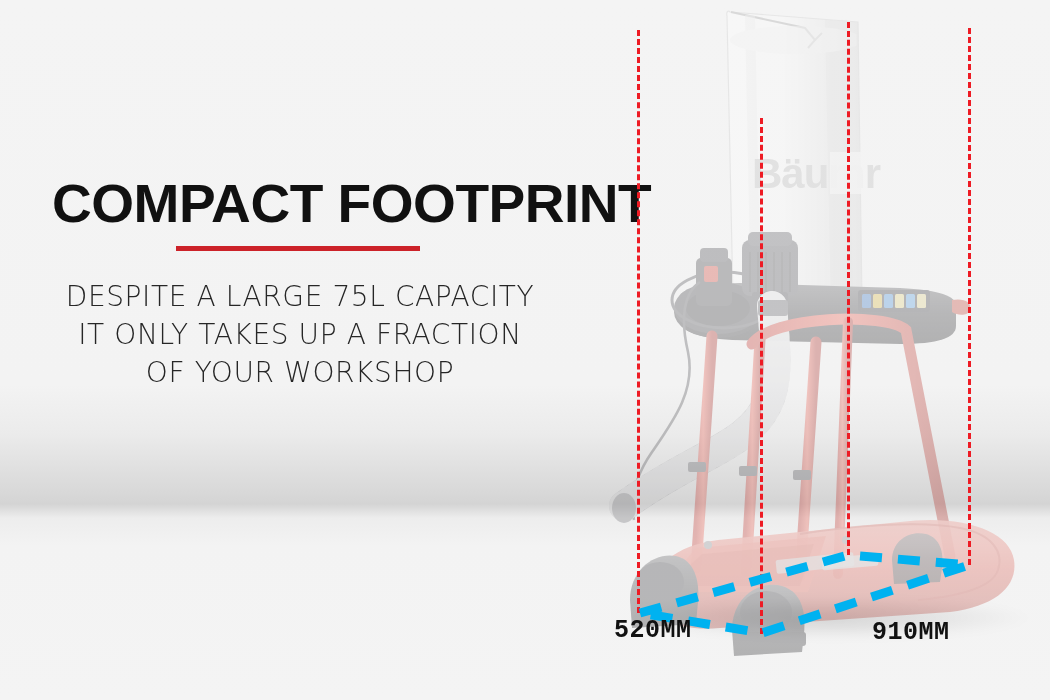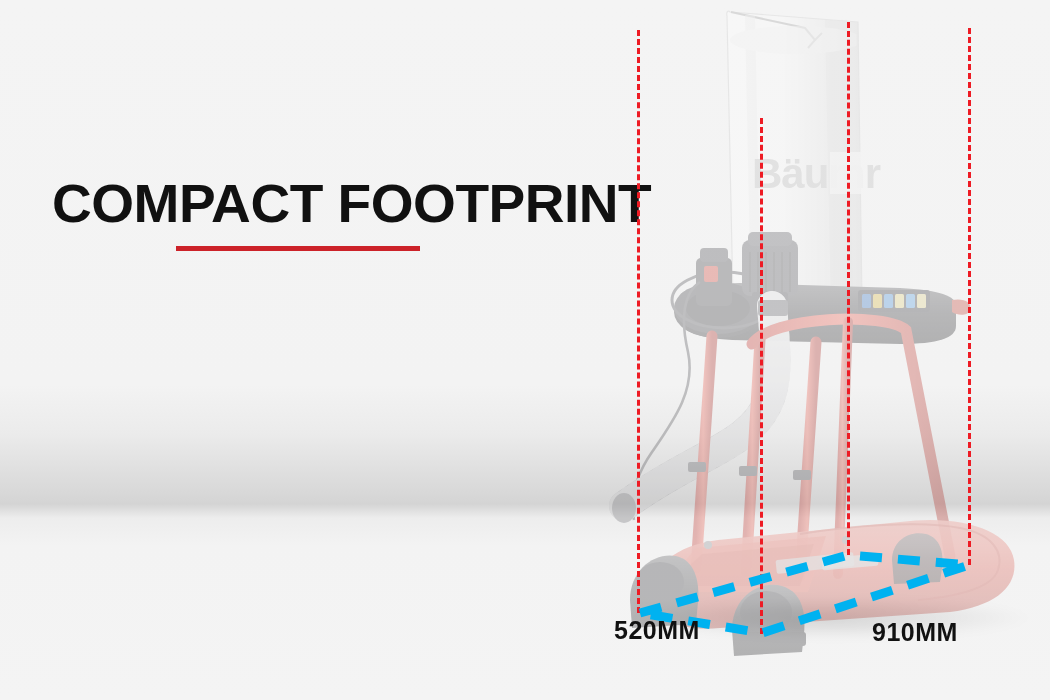--- a/index.html
+++ b/index.html
@@ -30,36 +30,41 @@
     font-size:28px;line-height:1.36;letter-spacing:0.6px;
     font-family:"DejaVu Sans", sans-serif;font-weight:300;
   }
   .sub div{white-space:nowrap;}
   
   .product{position:absolute;left:600px;top:0;width:450px;height:676px;}
   .ghost{position:absolute;left:0;top:0;width:450px;height:700px;opacity:.30;}
   .dims{position:absolute;left:0;top:0;width:450px;height:700px;}
   .vline{position:absolute;width:0;border-left:3px dashed #ee1b24;}
   .dimlabel{position:absolute;font-weight:bold;color:#111;font-size:25px;
-    letter-spacing:.5px;font-family:Liberation Sans, sans-serif;white-space:nowrap;}
+    letter-spacing:.5px;font-family:Liberation Mono, monospace;white-space:nowrap;}
   .shadow{position:absolute;left:20px;top:596px;width:420px;height:44px;
     background:radial-gradient(ellipse at 50% 50%, rgba(0,0,0,.13), rgba(0,0,0,0) 68%);
     filter:blur(4px);}
 </style>
 </head>
 <body>
 
 <div class="stage">
 
   <div class="copy">
 
     <div class="headline">COMPACT FOOTPRINT</div>
 
     <div class="rule"></div>
 
+    <div class="sub">
+      <div>DESPITE A LARGE 75L CAPACITY</div>
+      <div>IT ONLY TAKES UP A FRACTION</div>
+      <div>OF YOUR WORKSHOP</div>
+    </div>
   </div>
 
   <div class="product">
 
     <div class="shadow"></div>
 
     <svg class="ghost" viewBox="0 0 450 700">
       <defs>
         <linearGradient id="bagG" x1="0" y1="0" x2="1" y2="0">
           <stop offset="0" stop-color="#ffffff"></stop>

